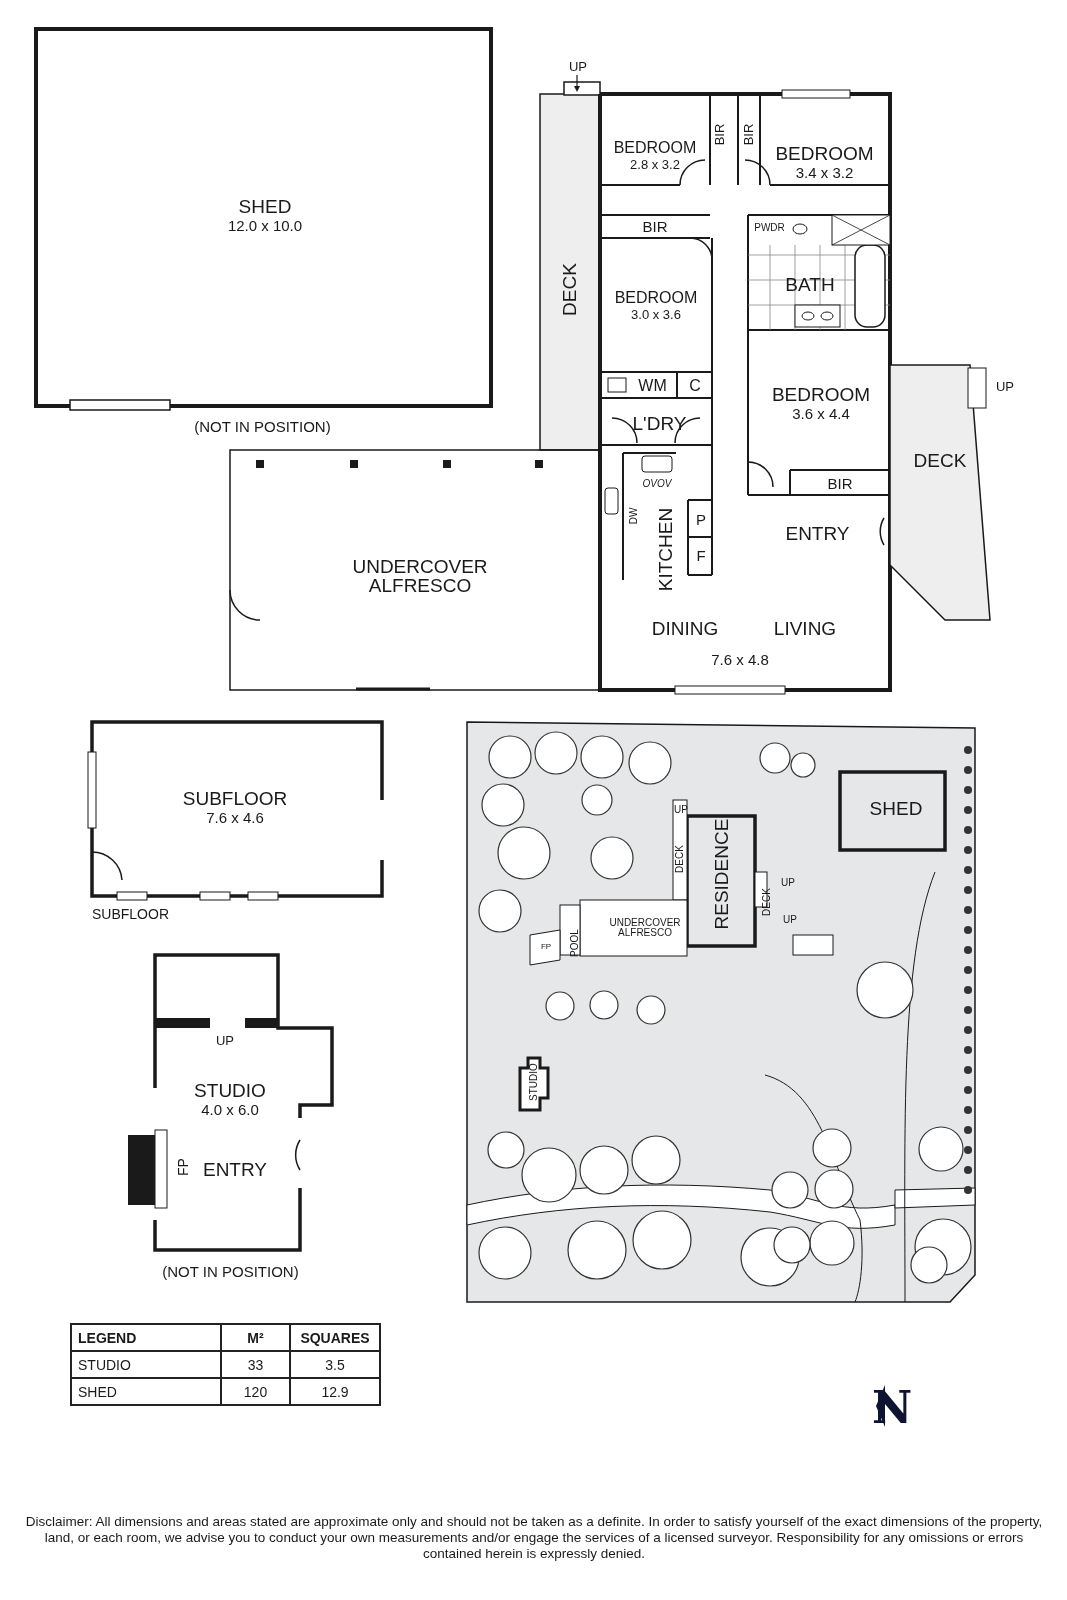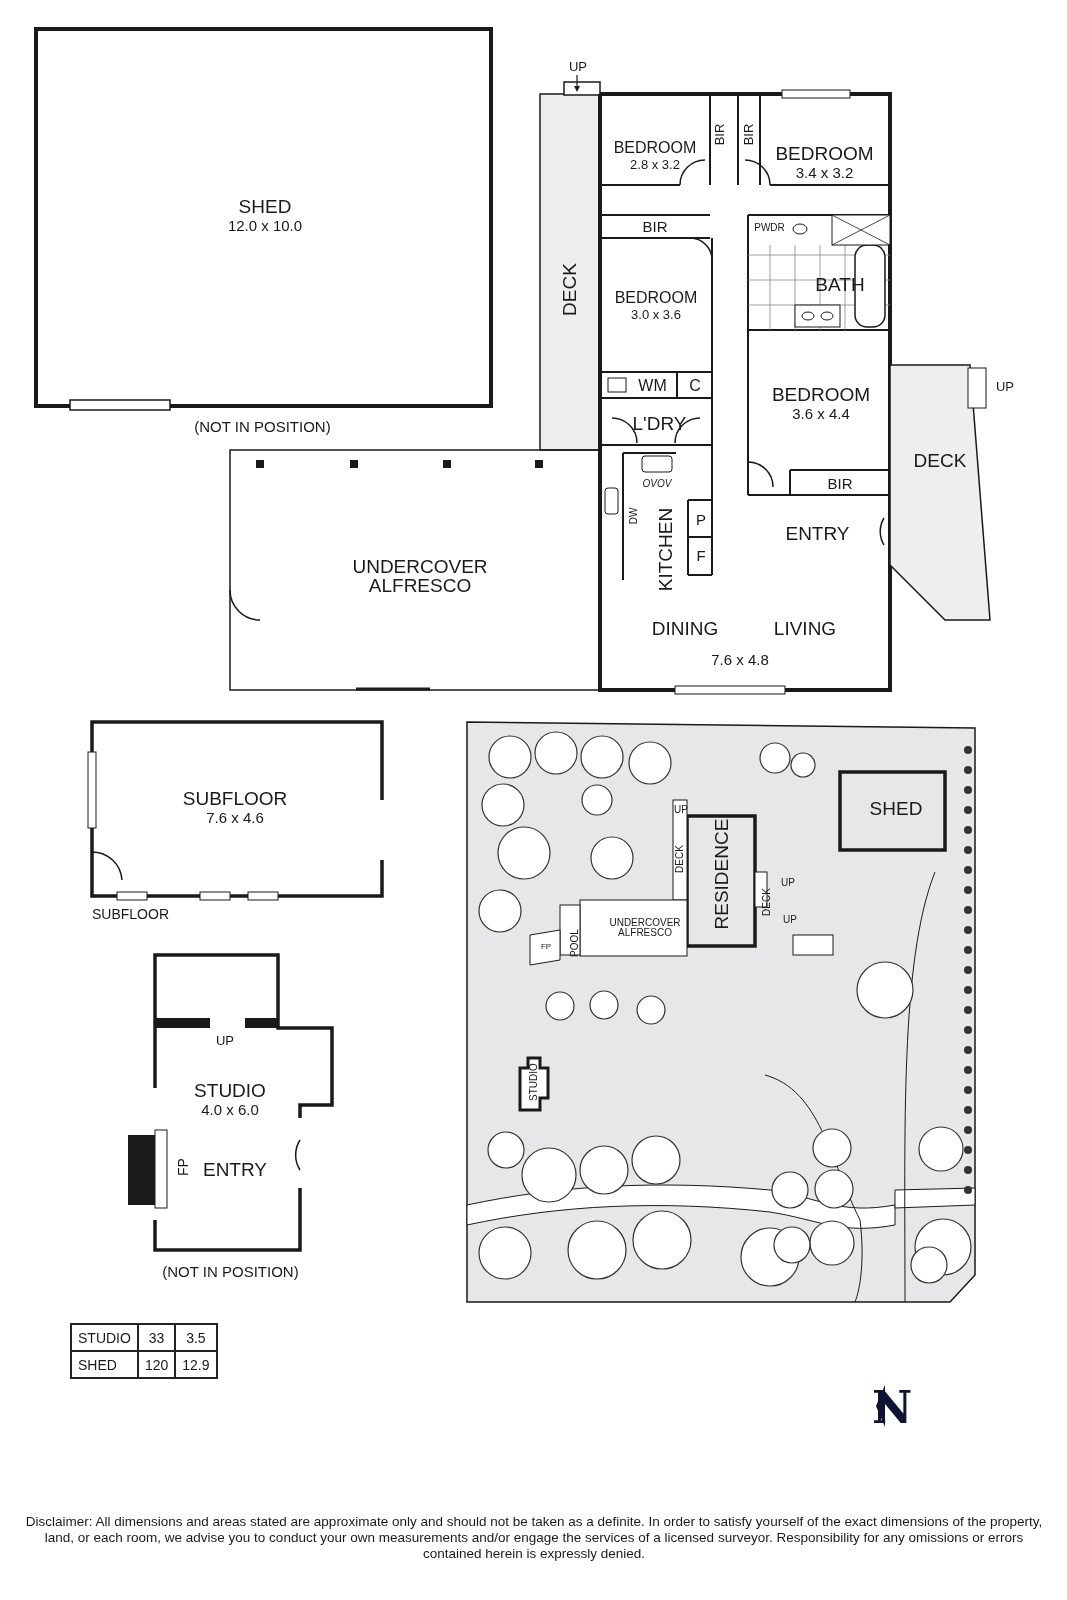--- a/index.html
+++ b/index.html
@@ -217,21 +217,21 @@
   <div class="dim" style="font-size:13px">2.8 x 3.2</div>
 </div>
 <div class="lbl small vert" style="left:704px;top:128px;width:30px;">BIR</div>
 <div class="lbl small vert" style="left:733px;top:128px;width:30px;">BIR</div>
 <div class="lbl" style="left:762px;top:144px;width:125px;">
   <div class="room">BEDROOM</div>
   <div class="dim">3.4 x 3.2</div>
 </div>
 <div class="lbl small" style="left:600px;top:219px;width:110px;font-size:15px;">BIR</div>
 <div class="lbl tiny" style="left:752px;top:223px;width:35px;">PWDR</div>
-<div class="lbl room" style="left:800px;top:275px;width:80px;">BATH</div>
+<div class="lbl room" style="left:770px;top:275px;width:80px;">BATH</div>
 <div class="lbl" style="left:600px;top:290px;width:112px;">
   <div class="room" style="font-size:16px">BEDROOM</div>
   <div class="dim" style="font-size:13px">3.0 x 3.6</div>
 </div>
 <div class="lbl" style="left:752px;top:385px;width:138px;">
   <div class="room">BEDROOM</div>
   <div class="dim">3.6 x 4.4</div>
 </div>
 <div class="lbl small" style="left:630px;top:378px;width:45px;font-size:16px;">WM</div>
 <div class="lbl small" style="left:680px;top:378px;width:30px;font-size:16px;">C</div>
@@ -278,20 +278,25 @@
 <div class="lbl tiny" style="left:536px;top:943px;width:20px;font-size:8px;">FP</div>
 <div class="lbl tiny vert" style="left:665px;top:854px;width:30px;">DECK</div>
 <div class="lbl tiny vert" style="left:752px;top:897px;width:30px;">DECK</div>
 <div class="lbl tiny" style="left:671px;top:805px;width:20px;">UP</div>
 <div class="lbl tiny" style="left:778px;top:878px;width:20px;">UP</div>
 <div class="lbl tiny" style="left:780px;top:915px;width:20px;">UP</div>
 <div class="lbl tiny vert" style="left:516px;top:1078px;width:36px;">STUDIO</div>
 
 <table class="legend">
   <tbody>
+      <tr>
+    <th style="width:136px">LEGEND</th>
+    <th class="c" style="width:55px">M²</th>
+    <th class="c" style="width:76px">SQUARES</th>
+  </tr>
   <tr>
     <td>STUDIO</td>
     <td class="c">33</td>
     <td class="c">3.5</td>
   </tr>
   <tr>
     <td>SHED</td>
     <td class="c">120</td>
     <td class="c">12.9</td>
   </tr>

